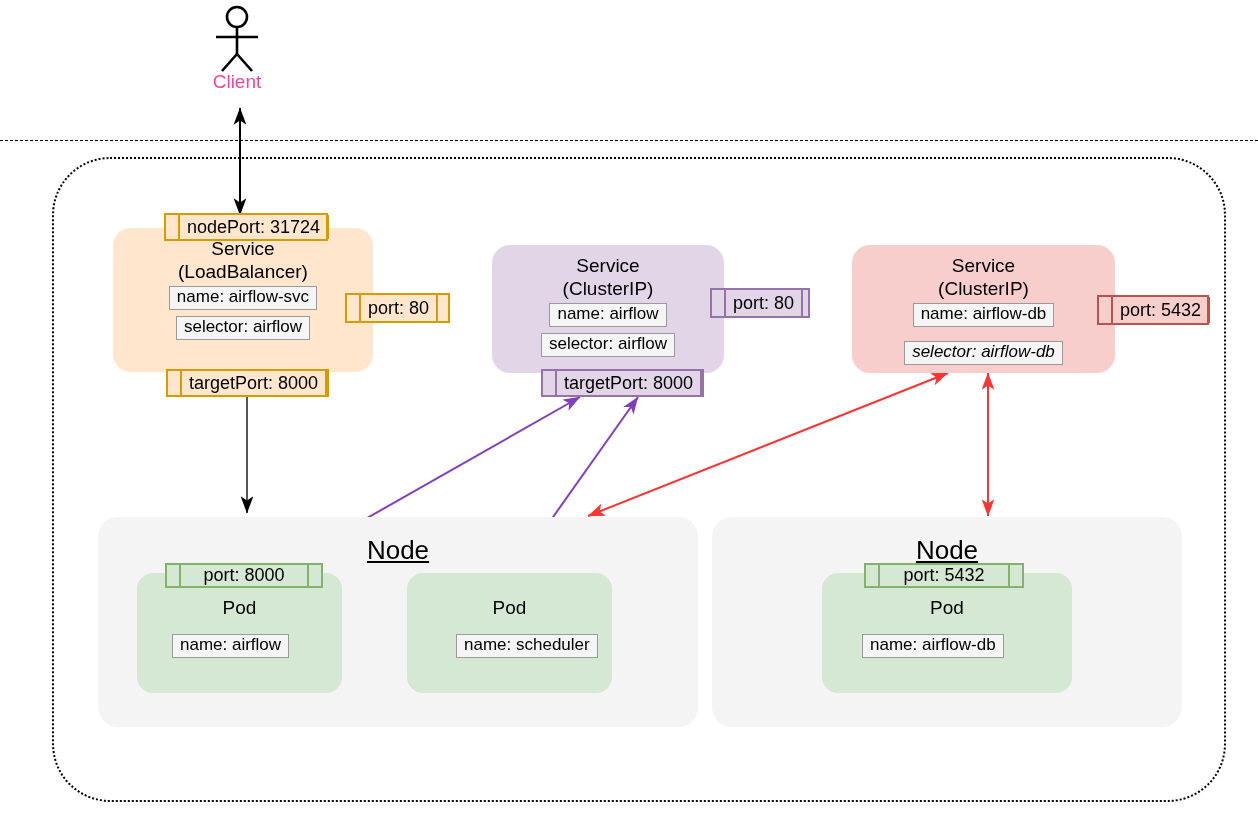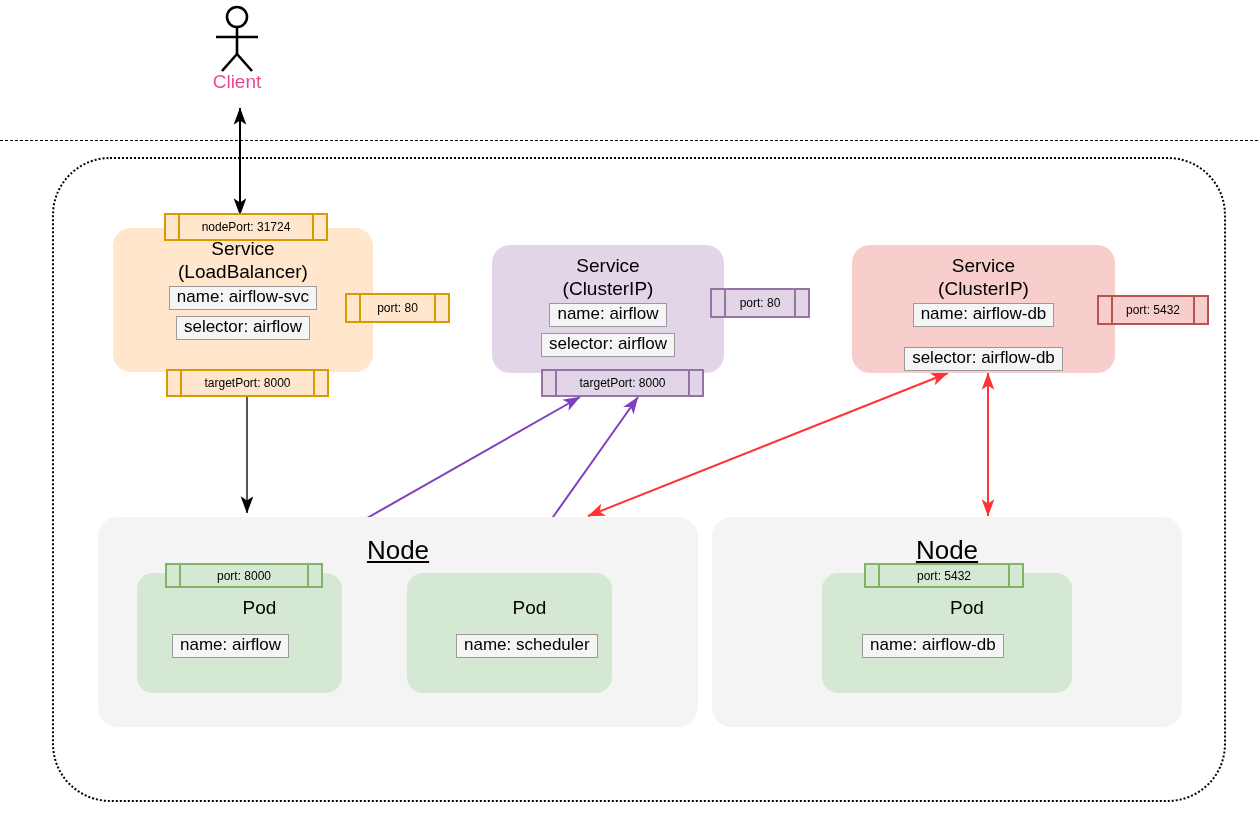--- a/index.html
+++ b/index.html
@@ -67,21 +67,21 @@
     line-height: 19px;
     padding: 0 7px 3px 7px;
     white-space: nowrap;
     text-align: center;
   }
 
   
   .port-box {
     display: flex;
     align-items: stretch;
-    font-size: 12px;
+    font-size: 18px;
     white-space: nowrap;
   }
   .port-box .cap {
     width: 12px;
     flex: 0 0 12px;
   }
   .port-box .mid {
     flex: 1 1 auto;
     display: flex;
     align-items: center;
@@ -111,21 +111,20 @@
     width: 100%;
     text-align: center;
     font-size: 26px;
     top: 18px;
     white-space: nowrap;
     text-decoration: underline;
   }
   .pod-box {
     background: #d5e8d4;
     border-radius: 16px;
-    padding-left: 20px;
   }
   .pod-label {
     position: absolute;
     width: 100%;
     text-align: center;
     font-size: 19px;
     white-space: nowrap;
   }
 
   
@@ -244,21 +243,21 @@
   <div class="abs port-box pb-purple" style="left:541px; top:369px; width:163px; height:28px;">
     <span class="cap"></span>
     <span class="mid">targetPort: 8000</span>
     <span class="cap right"></span>
   </div>
 
   <div class="abs service-box svc-red" style="left:852px; top:245px; width:263px; height:128px;">
     <div class="service-title">Service</div>
     <div class="service-title">(ClusterIP)</div>
     <div class="attr-chip" style="margin-top:3px;">name: airflow-db</div>
-    <div class="attr-chip" style="margin-top:20px;">selector: airflow-db</div>
+    <div class="attr-chip" style="margin-top:14px;font-style:italic;">selector: airflow-db</div>
   </div>
   <div class="abs port-box pb-red" style="left:1097px; top:295px; width:112px; height:30px;">
     <span class="cap"></span>
     <span class="mid">port: 5432</span>
     <span class="cap right"></span>
   </div>
 
   <div class="abs node-box" style="left:98px; top:517px; width:600px; height:210px;">
     <div class="node-label">Node</div>
   </div>

